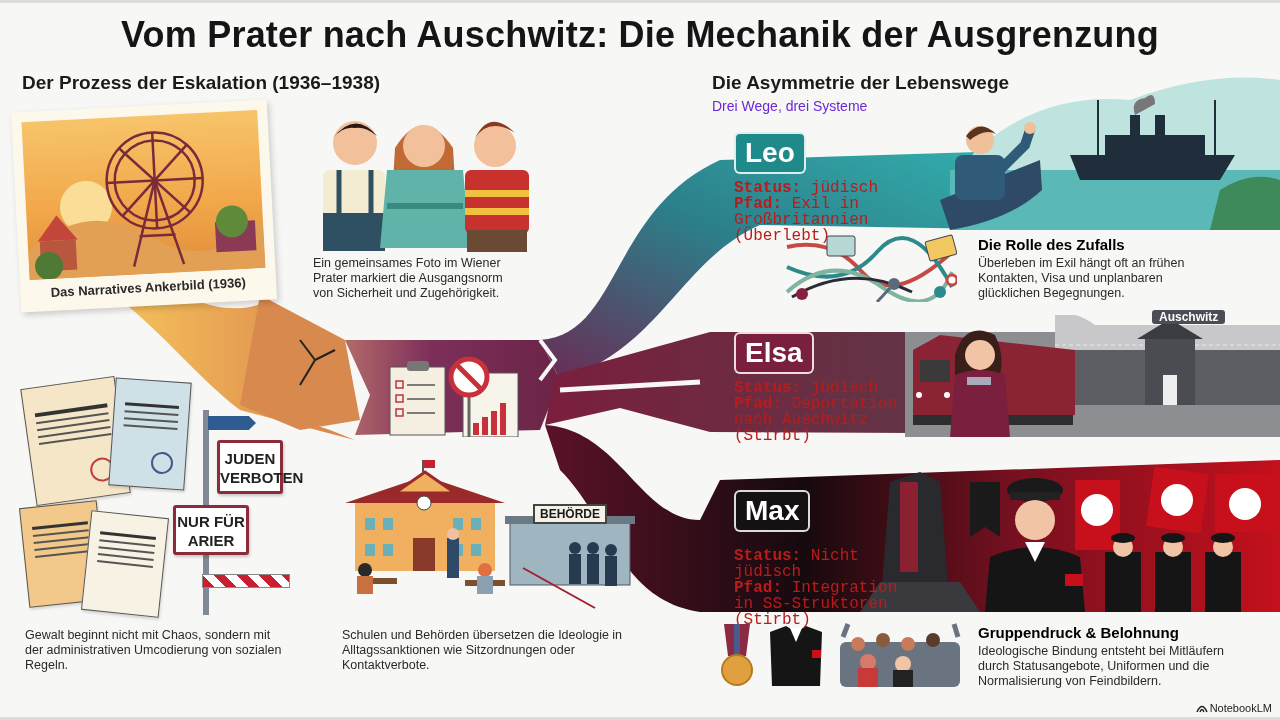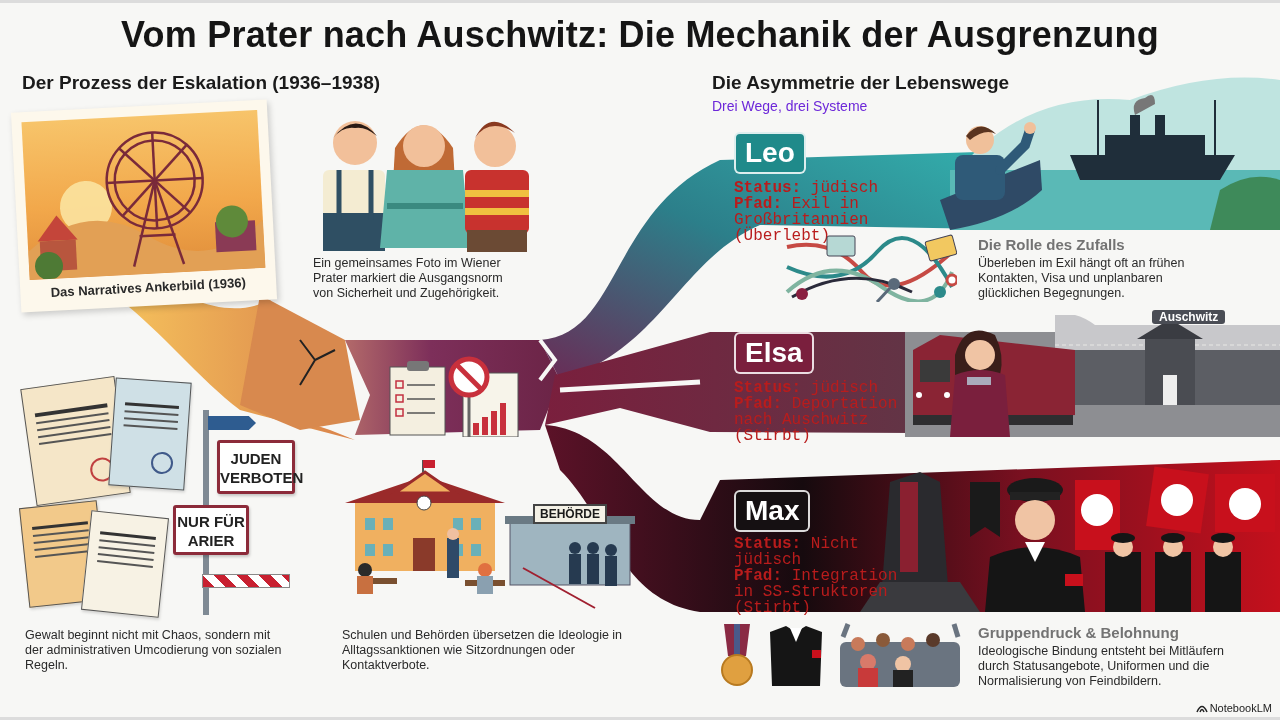--- a/index.html
+++ b/index.html
@@ -15,21 +15,21 @@
   .abs { position: absolute; }
 
   .main-title {
     position:absolute; left:0; top:14px; width:1280px; text-align:center;
     font-size:36px; font-weight:bold; letter-spacing:0.2px; color:#151515;
   }
   .sec-title { font-size:19px; font-weight:bold; color:#1b1b1b; }
   .sub-title { font-size:14px; color:#6d28d9; }
 
   .caption { font-size:12.5px; line-height:15px; color:#2a2a2a; }
-  .caption-head { font-size:15px; font-weight:bold; color:#737373; margin-bottom:3px; }
+  .caption-head { font-size:15px; font-weight:bold; color:#000000; margin-bottom:3px; }
 
   .polaroid {
     position:absolute; left:16px; top:106px; width:256px; height:200px;
     background:#fdf8ec; transform: rotate(-3deg);
     box-shadow: 2px 3px 6px rgba(0,0,0,0.18);
     padding:10px 10px 0 10px;
   }
   .polaroid-pic {
     width:236px; height:158px; position:relative; overflow:hidden;
     background: linear-gradient(180deg,#f7c46a 0%,#f2a84b 55%,#e08d3a 100%);
@@ -215,21 +215,21 @@
   <div style="height:14px"></div>
     <div class="ln" style="background:#333;height:3px"></div>
     <div class="ln"></div>
     <div class="ln"></div>
     <div class="ln"></div>
     <div class="ln"></div>
 </div>
 
 <div class="abs" style="left:203px;top:410px;width:6px;height:205px;background:#7f8a94"></div>
 <div class="abs" style="left:208px;top:416px;width:48px;height:14px;background:#2e5c90;clip-path:polygon(0 0,85% 0,100% 50%,85% 100%,0 100%)"></div>
-<div class="sign" style="left:217px;top:440px;width:78px;height:54px;padding-top:6px">JUDEN VERBOTEN</div>
+<div class="sign" style="left:217px;top:440px;width:66px;height:54px;padding-top:6px">JUDEN VERBOTEN</div>
 <div class="sign" style="left:173px;top:505px;width:76px;height:50px;padding-top:4px">NUR FÜR ARIER</div>
 <div class="abs" style="left:202px;top:574px;width:88px;height:14px;background:repeating-linear-gradient(45deg,#c82030 0 8px,#fff 8px 16px);border:1px solid #888"></div>
 
 <svg class="abs" style="left:335px;top:458px" width="300" height="160">
   <rect x="20" y="45" width="140" height="68" fill="#f0b060"></rect>
   <polygon points="10,45 90,18 170,45" fill="#9a2a2a"></polygon>
   <polygon points="60,35 90,14 120,35" fill="#f0b060" stroke="#9a2a2a" stroke-width="3"></polygon>
   <line x1="88" y1="14" x2="88" y2="2" stroke="#555" stroke-width="2"></line>
   <rect x="88" y="2" width="12" height="8" fill="#c82030"></rect>
   <circle cx="89" cy="45" r="7" fill="#fff" stroke="#444"></circle>
@@ -392,21 +392,21 @@
       <circle cx="313" cy="85" r="10" fill="#f0c4a4"></circle>
       <ellipse cx="313" cy="76" rx="12" ry="5"></ellipse>
     <rect x="345" y="90" width="36" height="60"></rect>
       <circle cx="363" cy="85" r="10" fill="#f0c4a4"></circle>
       <ellipse cx="363" cy="76" rx="12" ry="5"></ellipse>
   </g>
 </svg>
 
 <div class="abs" style="left:734px;top:490px">
   <div class="pill" style="background:#151012">Max</div>
-  <div class="path-text" style="margin-top:4px;width:175px">
+  <div class="path-text" style="margin-top:16px;width:175px">
     <b>Status:</b>
     <span>Nicht jüdisch</span><br>
     <b>Pfad:</b>
     <span>Integration in SS-Struktoren (Stirbt)</span>
   </div>
 </div>
 
 <svg class="abs" style="left:718px;top:622px" width="250" height="68">
   <g>
     <polygon points="6,2 32,2 28,34 10,34" fill="#8a2a44"></polygon>

